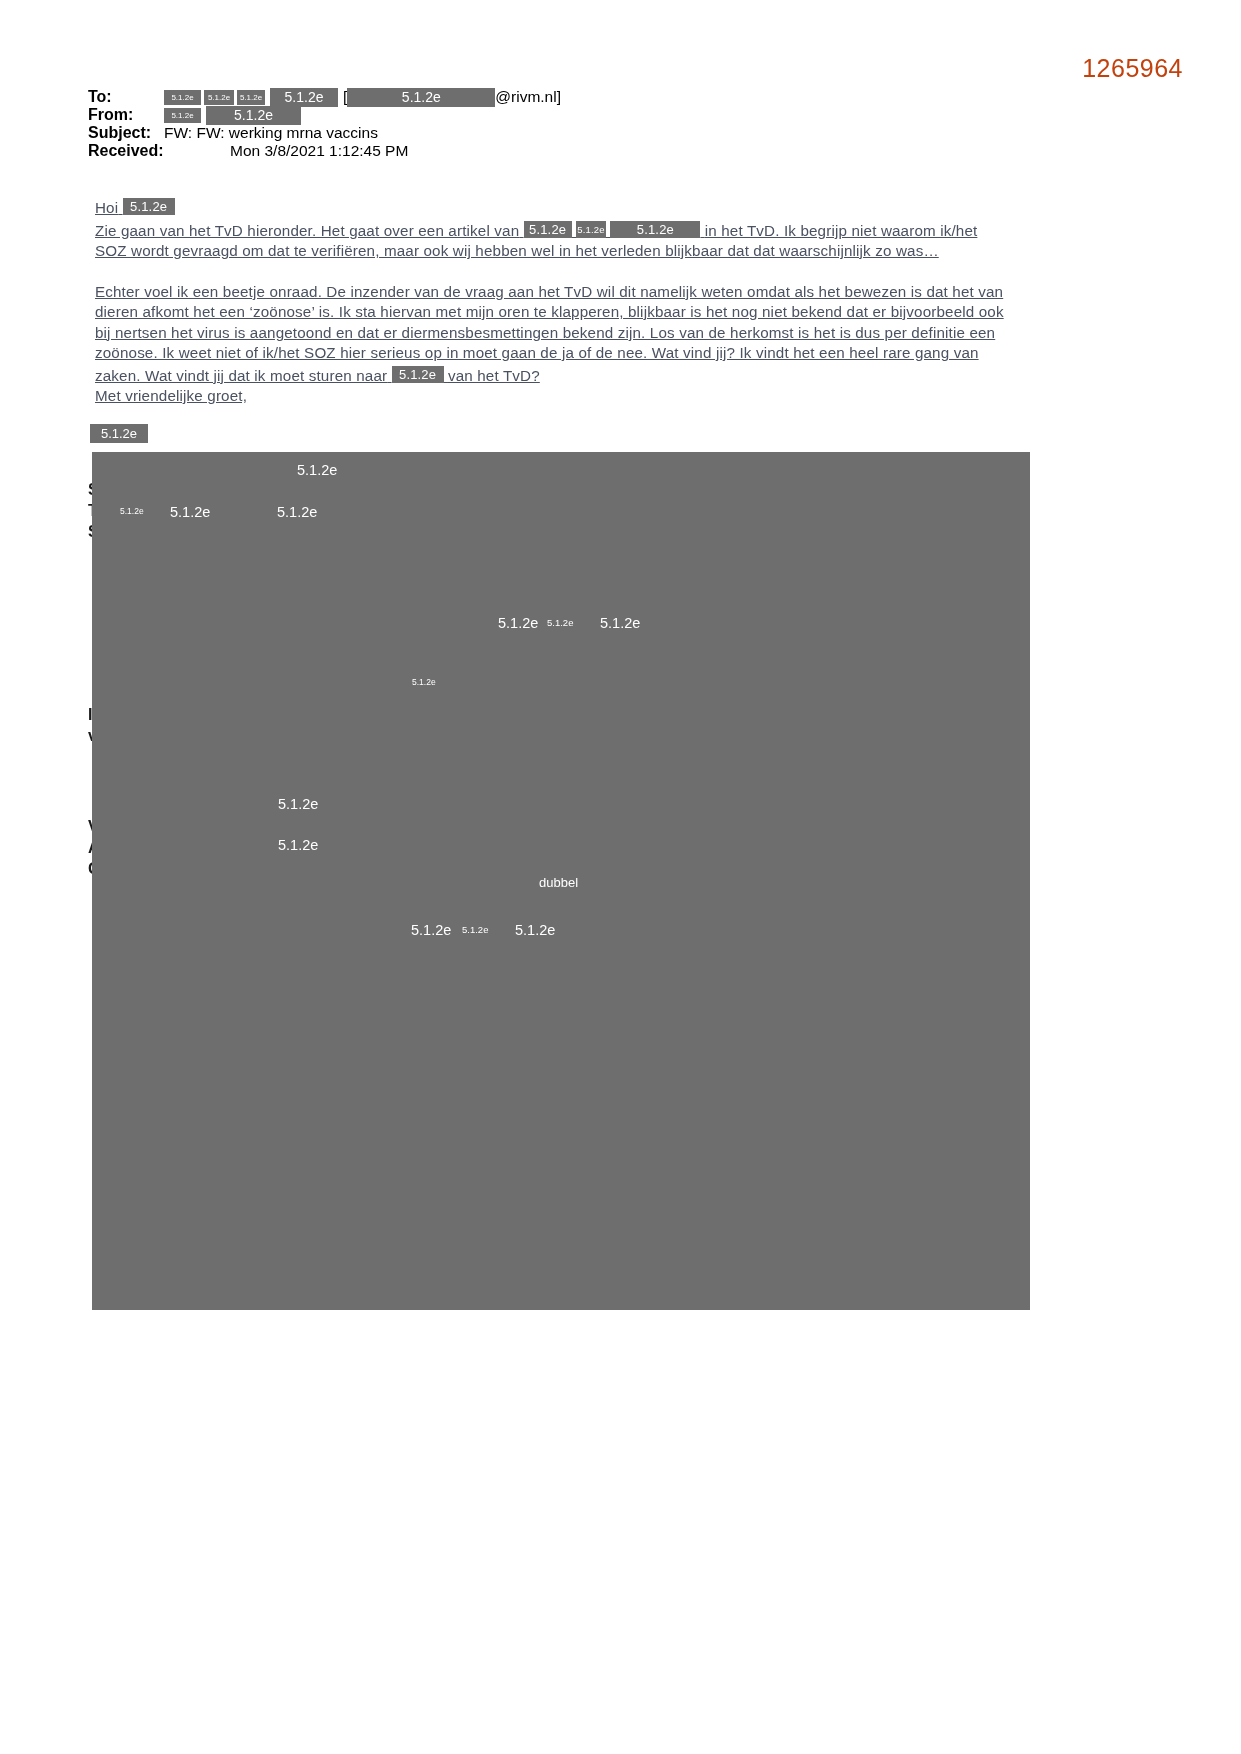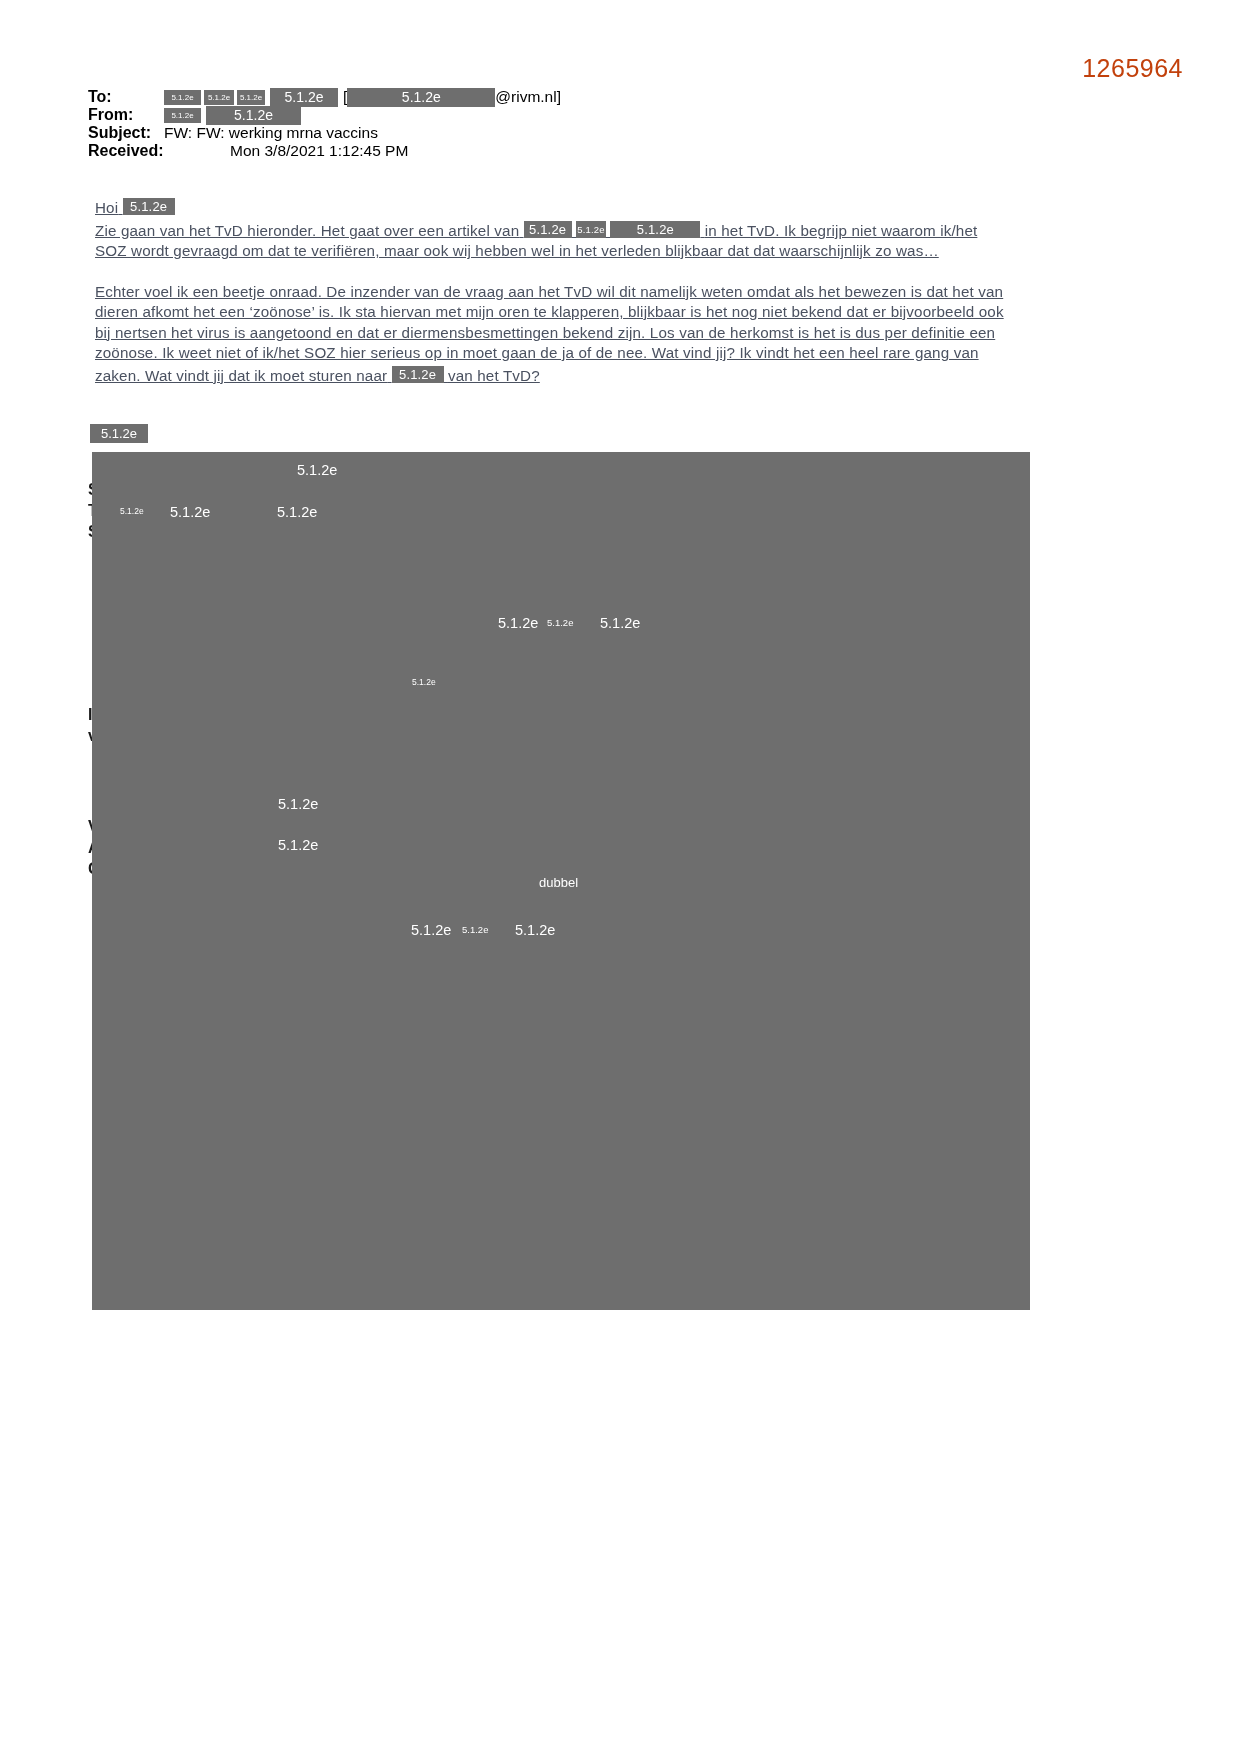--- a/index.html
+++ b/index.html
@@ -224,20 +224,21 @@
   </p>
 
   <div class="body-gap"></div>
 
   <p>
     <span>Echter voel ik een beetje onraad. De inzender van de vraag aan het TvD wil dit namelijk weten omdat als het bewezen is dat het van dieren afkomt het een ‘zoönose’ is. Ik sta hiervan met mijn oren te klapperen, blijkbaar is het nog niet bekend dat er bijvoorbeeld ook bij nertsen het virus is aangetoond en dat er diermensbesmettingen bekend zijn. Los van de herkomst is het is dus per definitie een zoönose. Ik weet niet of ik/het SOZ hier serieus op in moet gaan de ja of de nee. Wat vind jij? Ik vindt het een heel rare gang van zaken. Wat vindt jij dat ik moet sturen naar</span>
     <span class="rdb" style="width:52px;">5.1.2e</span>
     <span>van het TvD?</span>
   </p>
 
+  <p>Met vriendelijke groet,</p>
 
 </div>
 
 <div class="sig-chip">5.1.2e</div>
 
 <div class="under-text" style="top:481px;">S</div>
 <div class="under-text" style="top:502px;">T</div>
 <div class="under-text" style="top:523px;">S</div>
 <div class="under-text" style="top:706px;">I</div>
 <div class="under-text" style="top:727px;">v</div>

